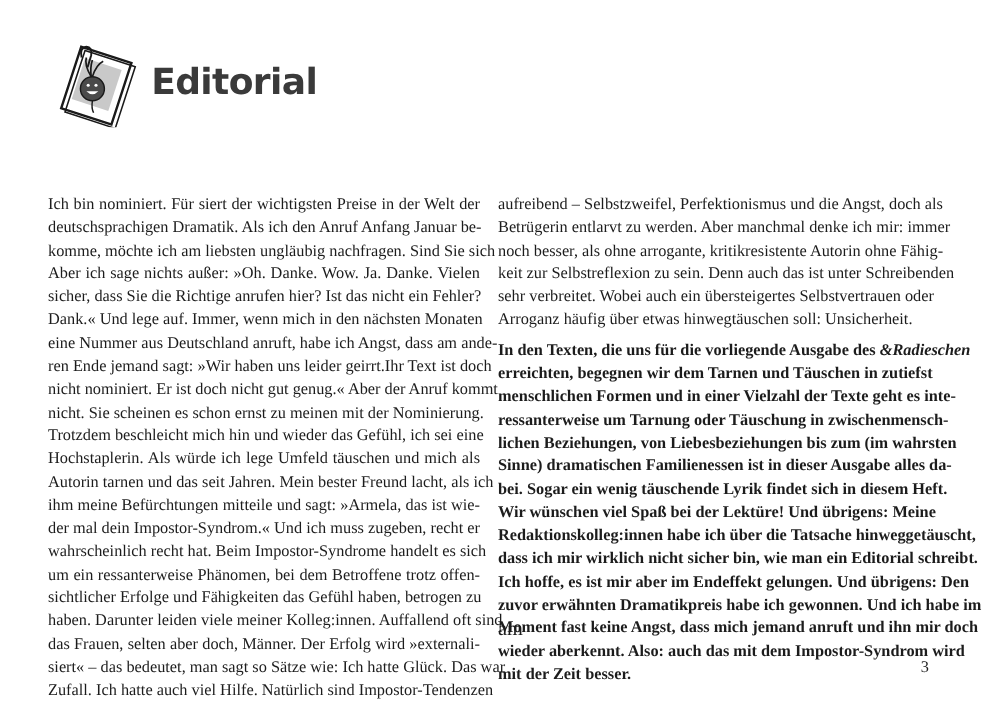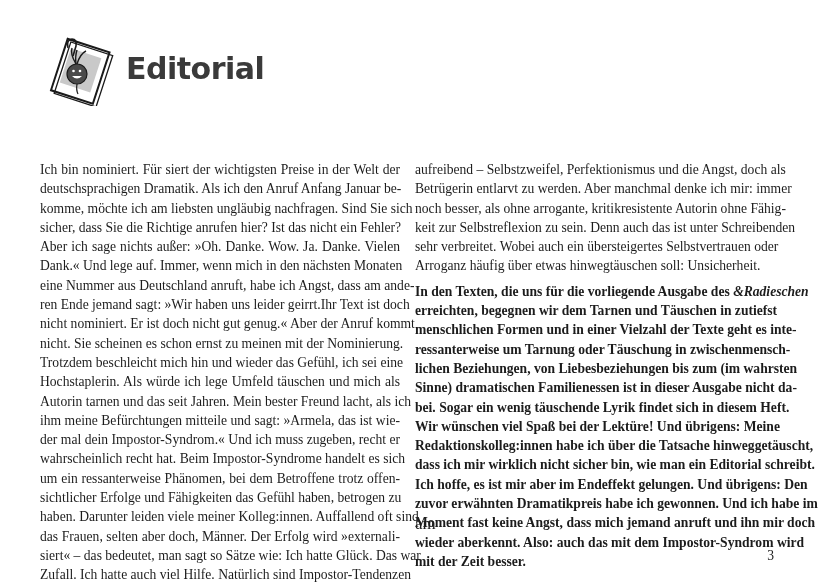--- a/index.html
+++ b/index.html
@@ -126,22 +126,22 @@
     </div>
   </div>
 
   <h1 class="title" style="margin:0;">Editorial</h1>
 
   <div class="column col-left">
     <div class="para" id="left-p0">
         <span class="line">Ich bin nominiert. Für siert der wichtigsten Preise in der Welt der</span>
         <span class="line">deutschsprachigen Dramatik. Als ich den Anruf Anfang Januar be-</span>
         <span class="line">komme, möchte ich am liebsten ungläubig nachfragen. Sind Sie sich</span>
+        <span class="line">Aber ich sage nichts außer: »Oh. Danke. Wow. Ja. Danke. Vielen</span>
         <span class="line">sicher, dass Sie die Richtige anrufen hier? Ist das nicht ein Fehler?</span>
-        <span class="line">Aber ich sage nichts außer: »Oh. Danke. Wow. Ja. Danke. Vielen</span>
         <span class="line">Dank.« Und lege auf. Immer, wenn mich in den nächsten Monaten</span>
         <span class="line">eine Nummer aus Deutschland anruft, habe ich Angst, dass am ande-</span>
         <span class="line">ren Ende jemand sagt: »Wir haben uns leider geirrt.Ihr Text ist doch</span>
         <span class="line">nicht nominiert. Er ist doch nicht gut genug.« Aber der Anruf kommt</span>
         <span class="line">nicht. Sie scheinen es schon ernst zu meinen mit der Nominierung.</span>
         <span class="line">Trotzdem beschleicht mich hin und wieder das Gefühl, ich sei eine</span>
         <span class="line">Hochstaplerin. Als würde ich lege Umfeld täuschen und mich als</span>
         <span class="line">Autorin tarnen und das seit Jahren. Mein bester Freund lacht, als ich</span>
         <span class="line">ihm meine Befürchtungen mitteile und sagt: »Armela, das ist wie-</span>
         <span class="line">der mal dein Impostor-Syndrom.« Und ich muss zugeben, recht er</span>
@@ -164,21 +164,21 @@
         <span class="line">keit zur Selbstreflexion zu sein. Denn auch das ist unter Schreibenden</span>
         <span class="line">sehr verbreitet. Wobei auch ein übersteigertes Selbstvertrauen oder</span>
         <span class="line last">Arroganz häufig über etwas hinwegtäuschen soll: Unsicherheit.</span>
       </div>
     <div class="para" id="right-p1">
       <span class="line"><span>In den Texten, die uns für die vorliegende Ausgabe des </span><em>&amp;Radieschen</em></span>
     <span class="line">erreichten, begegnen wir dem Tarnen und Täuschen in zutiefst</span>
         <span class="line">menschlichen Formen und in einer Vielzahl der Texte geht es inte-</span>
         <span class="line">ressanterweise um Tarnung oder Täuschung in zwischenmensch-</span>
         <span class="line">lichen Beziehungen, von Liebesbeziehungen bis zum (im wahrsten</span>
-        <span class="line">Sinne) dramatischen Familienessen ist in dieser Ausgabe nicht da-</span>
+        <span class="line">Sinne) dramatischen Familienessen ist in dieser Ausgabe alles da-</span>
         <span class="line">bei. Sogar ein wenig täuschende Lyrik findet sich in diesem Heft.</span>
         <span class="line">Wir wünschen viel Spaß bei der Lektüre! Und übrigens: Meine</span>
         <span class="line">Redaktionskolleg:innen habe ich über die Tatsache hinweggetäuscht,</span>
         <span class="line">dass ich mir wirklich nicht sicher bin, wie man ein Editorial schreibt.</span>
         <span class="line">Ich hoffe, es ist mir aber im Endeffekt gelungen. Und übrigens: Den</span>
         <span class="line">zuvor erwähnten Dramatikpreis habe ich gewonnen. Und ich habe im</span>
         <span class="line">Moment fast keine Angst, dass mich jemand anruft und ihn mir doch</span>
         <span class="line">wieder aberkennt. Also: auch das mit dem Impostor-Syndrom wird</span>
         <span class="line last">mit der Zeit besser.</span>
       </div>

